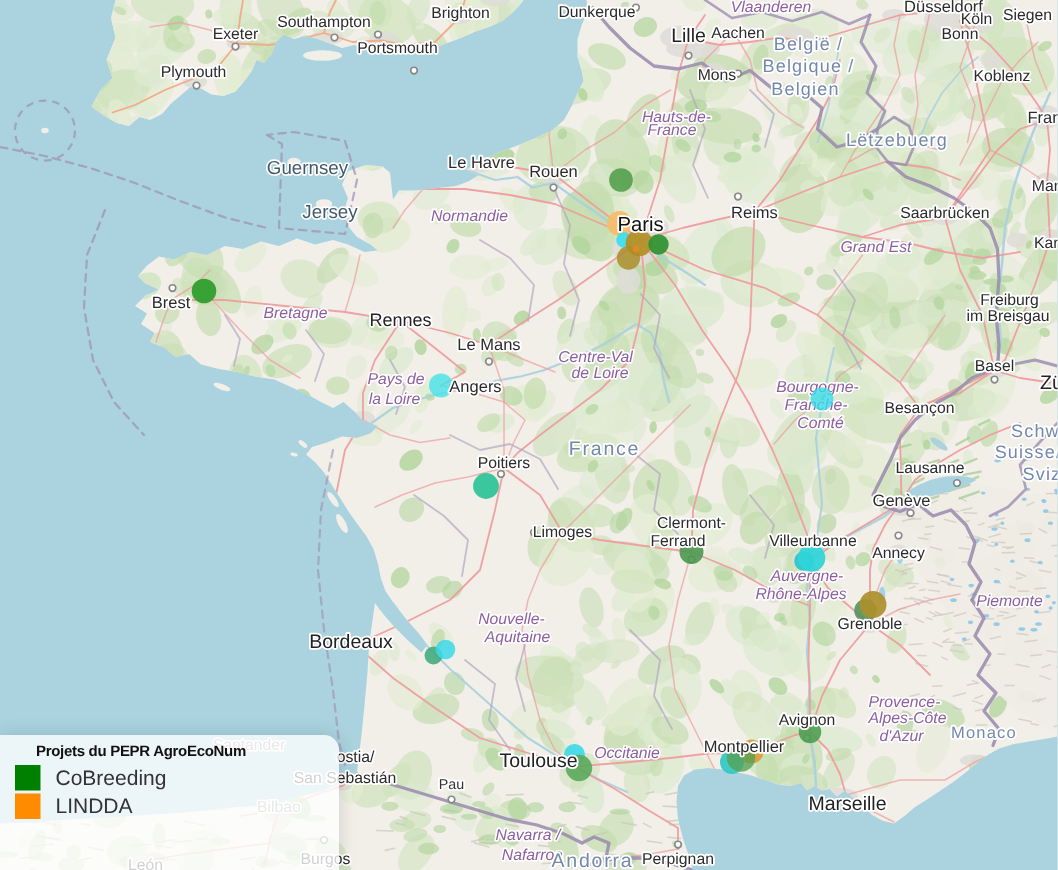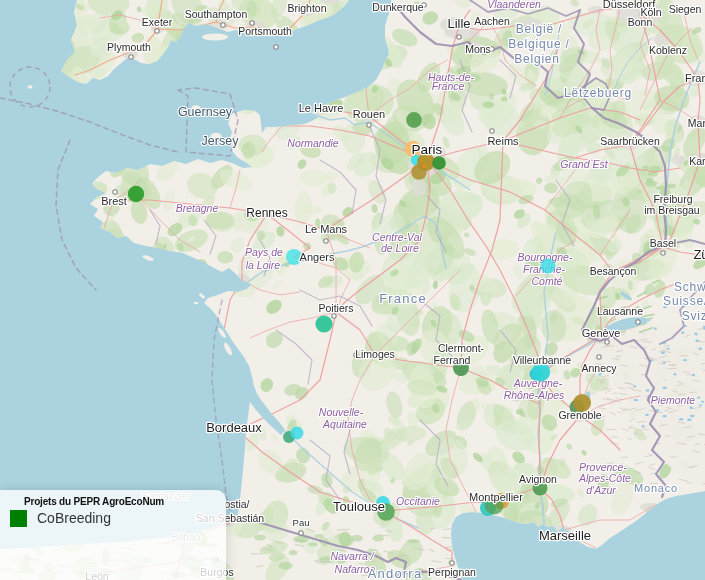--- a/index.html
+++ b/index.html
@@ -1558,13 +1558,14 @@
 <text x="598" y="97" class="n12" text-anchor="middle">Lëtzebuerg</text>
 <text x="395" y="578" class="n13" text-anchor="middle">Andorra</text>
 <text x="656" y="492" class="n11" text-anchor="middle">Monaco</text>
 <text x="694" y="291" class="n12" text-anchor="middle">Schwe</text>
 <text x="690" y="305" class="n12" text-anchor="middle">Suisse/S</text>
 <text x="698" y="320" class="n12" text-anchor="middle">Svizz</text>
 </svg>
 <div id="legend">
 <h4>Projets du PEPR AgroEcoNum</h4>
 <div class="lrow"><span class="sw" style="background:#008000"></span>CoBreeding</div>
+<div class="lrow"><span class="sw" style="background:#ff8c00"></span>LINDDA</div>
 </div>
 </div>
 </body></html>

